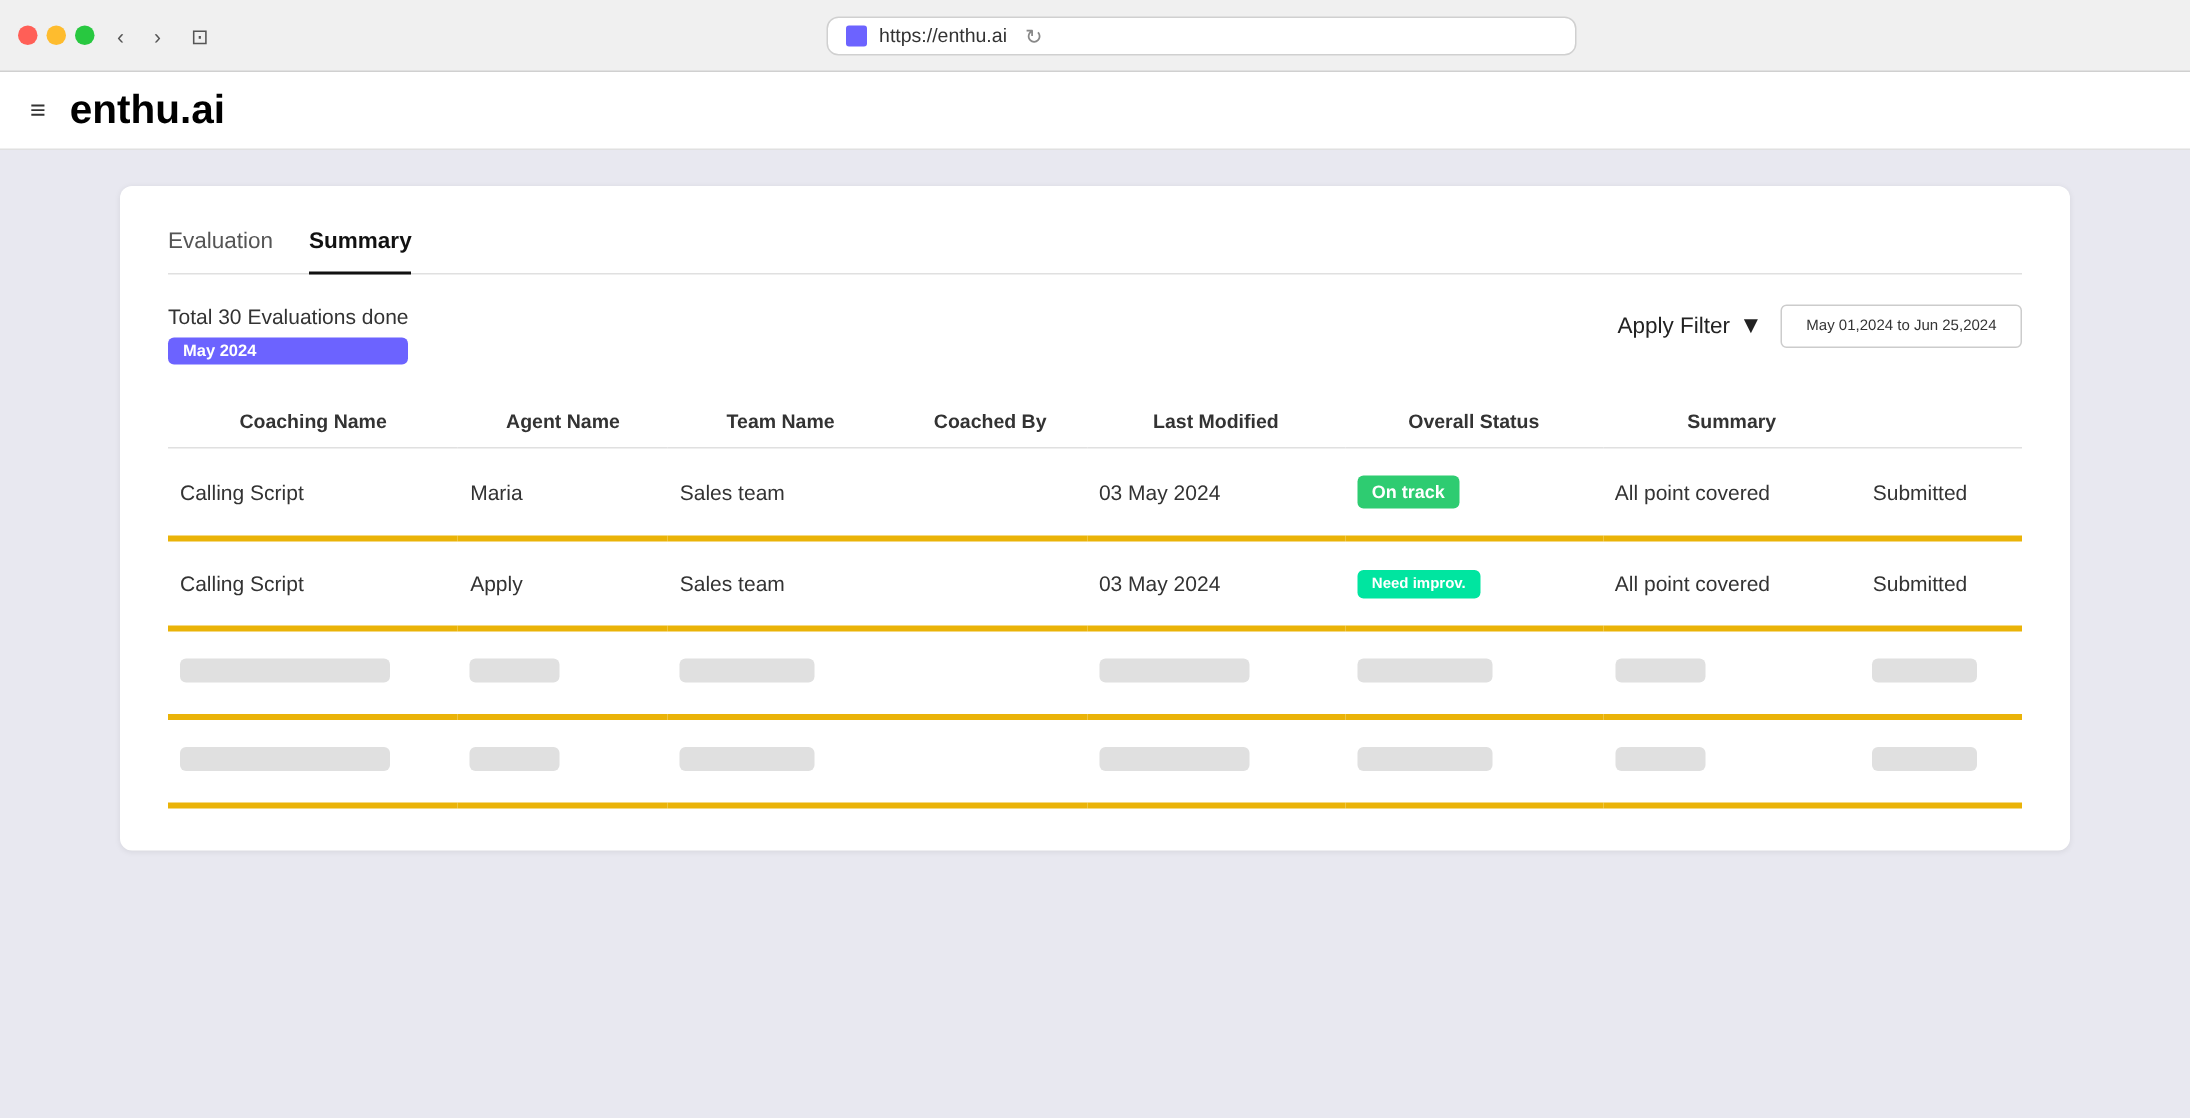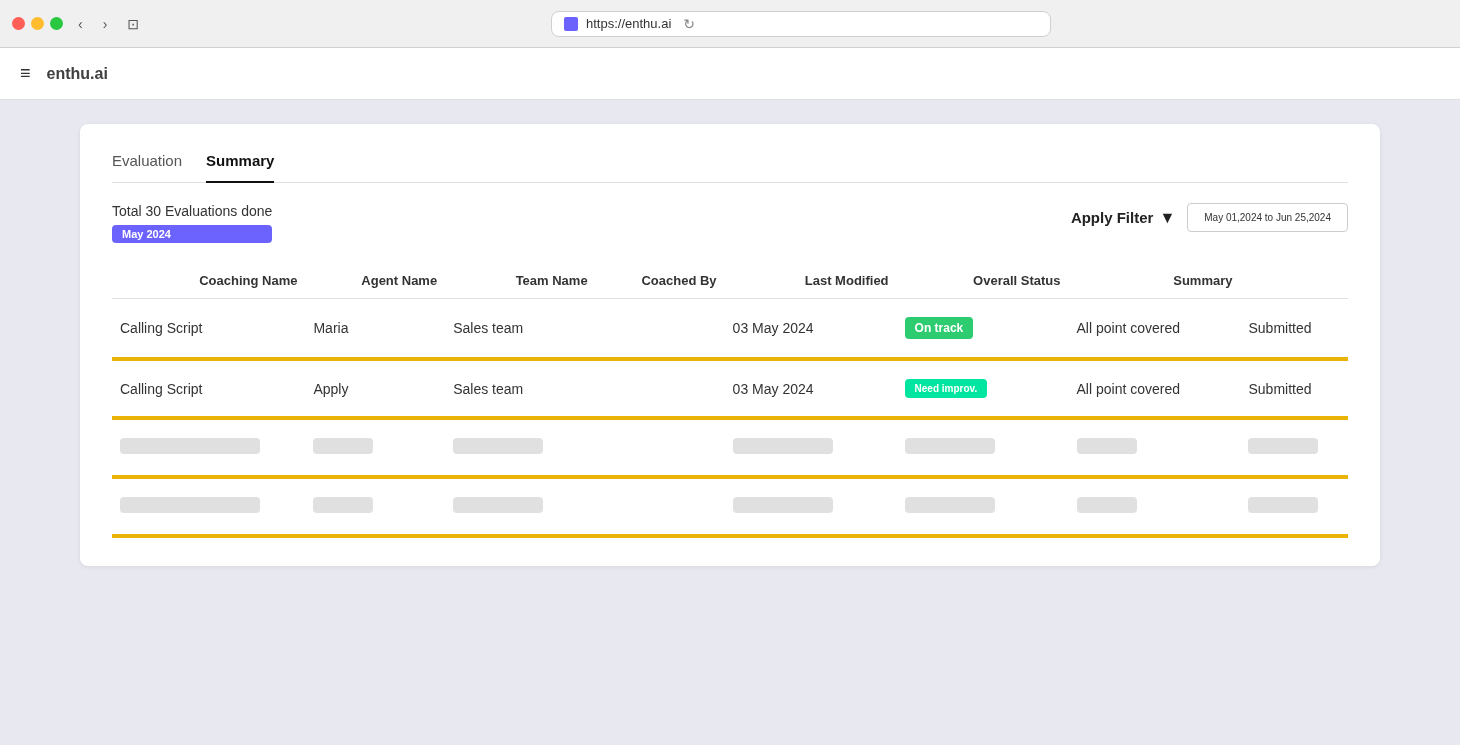--- a/index.html
+++ b/index.html
@@ -90,23 +90,23 @@
       gap: 16px;
     }
     .hamburger {
       background: none;
       border: none;
       cursor: pointer;
       font-size: 18px;
       color: #333;
     }
     .app-logo {
-      font-size: 16px;
+      font-size: 27px;
       font-weight: 600;
-      color: #404040;
+      color: #000000;
     }
 
     
     .main-area {
       background: #e8e8f0;
       padding: 24px 80px;
       height: calc(745px - 48px - 52px);
       overflow: auto;
     }
 
@@ -165,21 +165,21 @@
     }
     .apply-filter-btn {
       display: flex;
       align-items: center;
       gap: 6px;
       font-size: 15px;
       color: #222;
       background: none;
       border: none;
       cursor: pointer;
-      font-weight: 700;
+      font-weight: 400;
     }
     .filter-icon {
       color: #222;
       font-size: 16px;
     }
     .date-range-btn {
       border: 1px solid #ccc;
       border-radius: 4px;
       padding: 8px 16px;
       font-size: 10px;
@@ -187,21 +187,21 @@
       background: white;
       cursor: pointer;
     }
 
     
     .table {
       width: 100%;
       border-collapse: collapse;
     }
     .table th {
-      text-align: right;
+      text-align: center;
       font-size: 13px;
       font-weight: 600;
       color: #333;
       padding: 10px 8px;
       border-bottom: 1px solid #e0e0e0;
     }
     .table td {
       font-size: 14px;
       color: #333;
       padding: 18px 8px;

